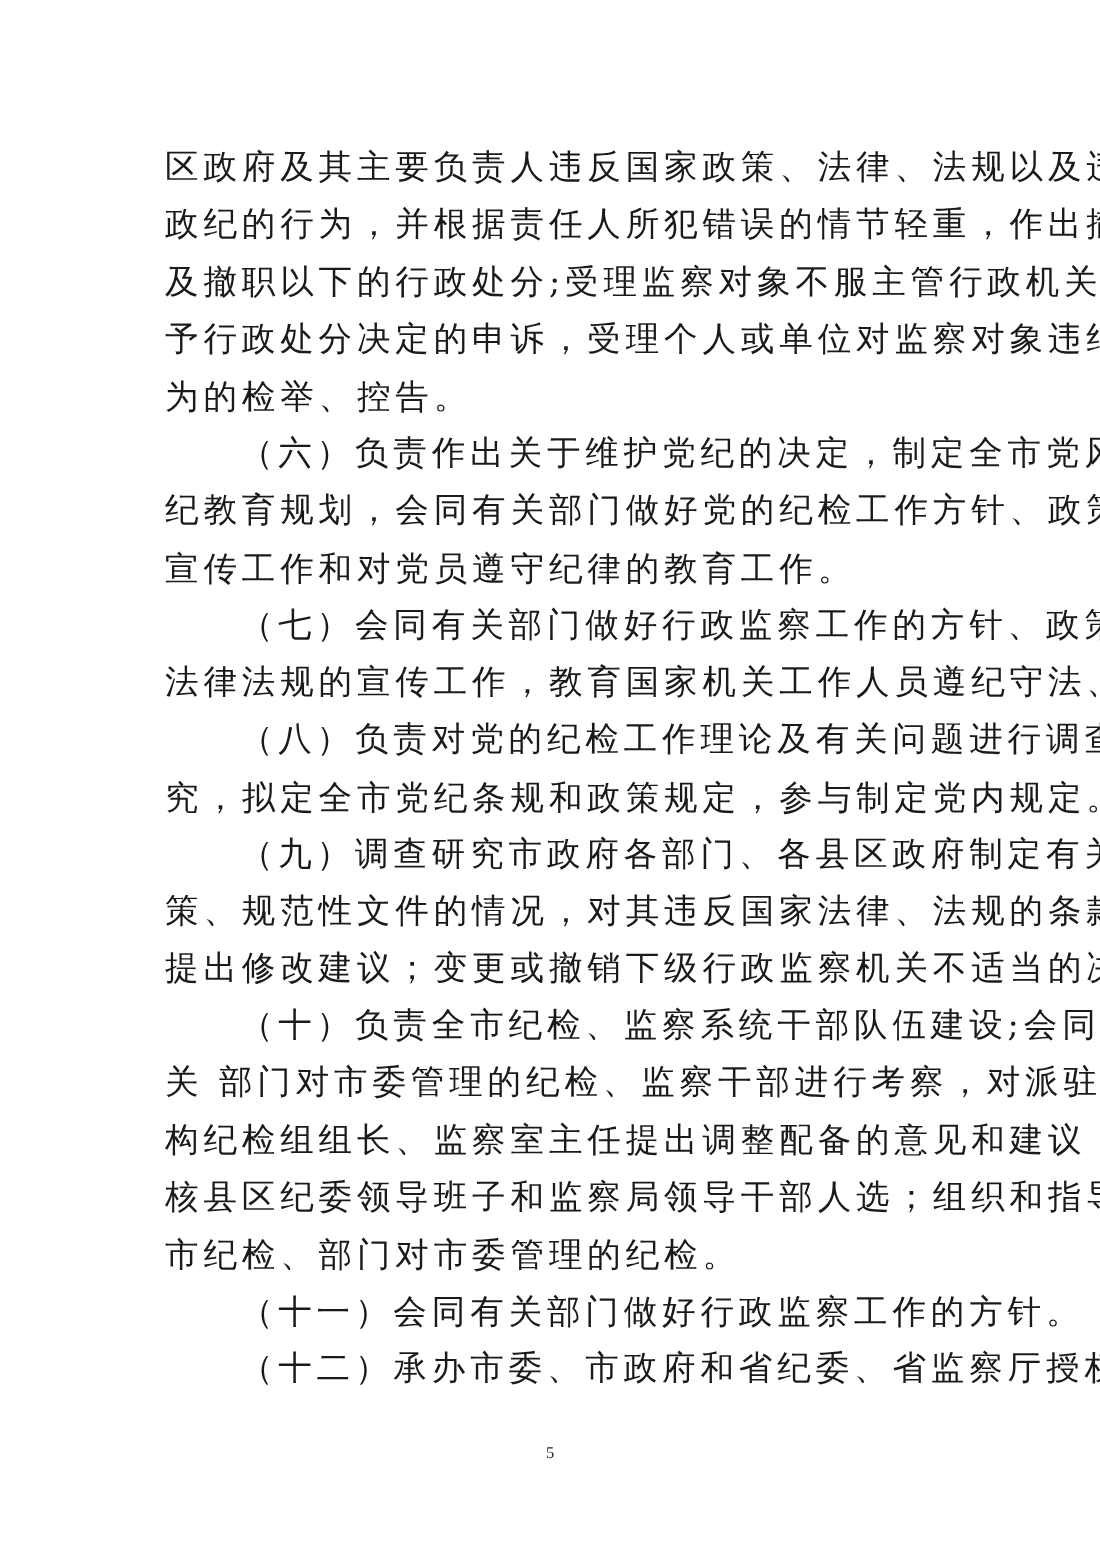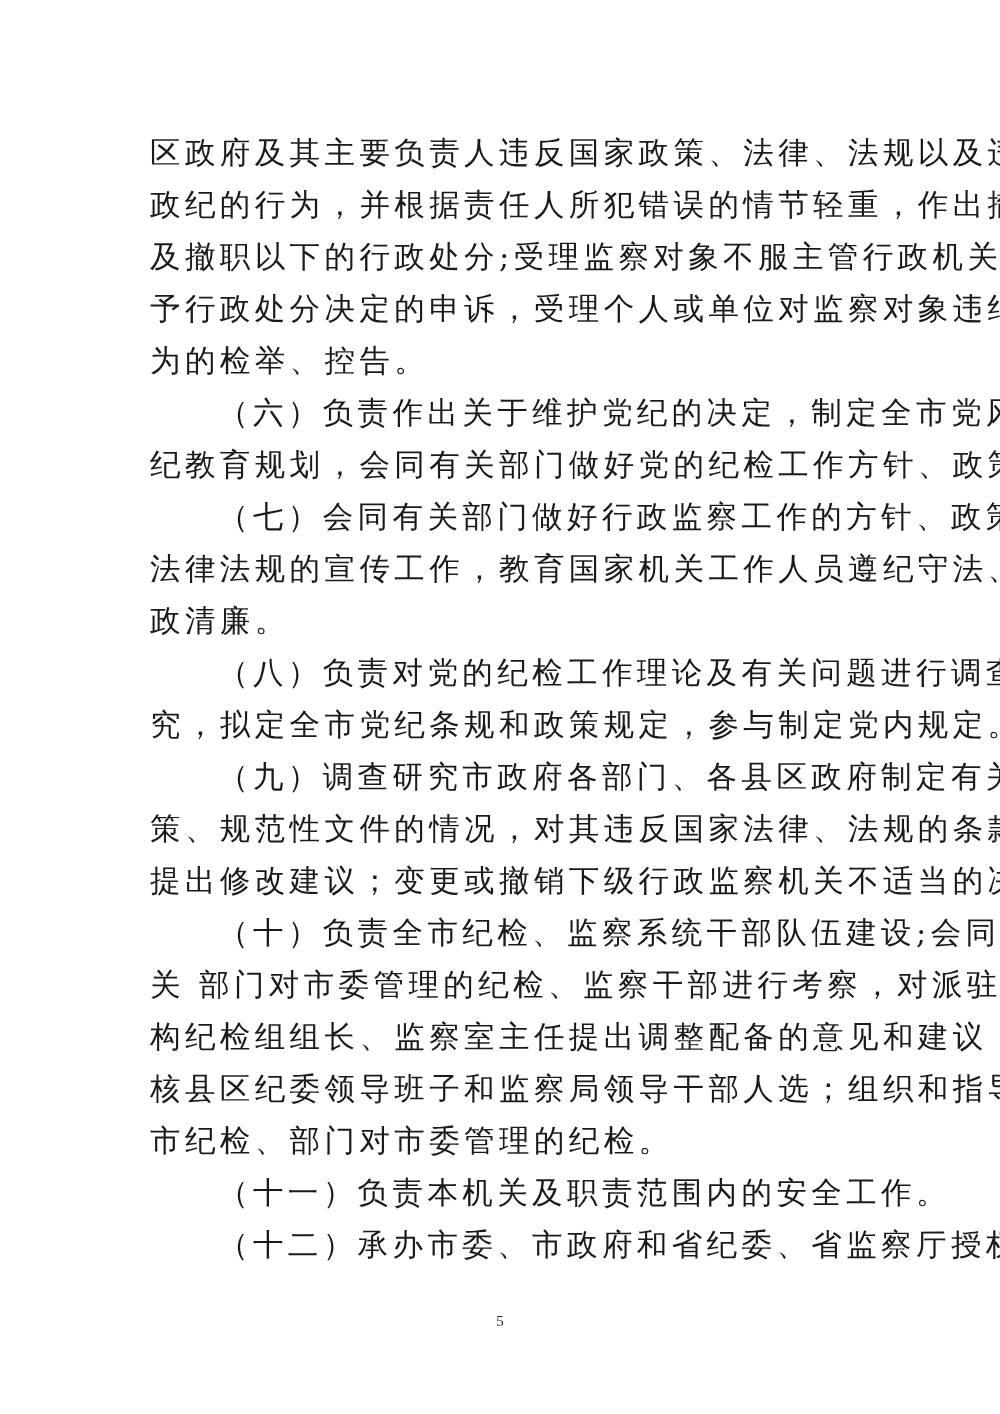--- a/index.html
+++ b/index.html
@@ -57,26 +57,26 @@
     <div class="line">区政府及其主要负责人违反国家政策、法律、法规以及违反</div>
     <div class="line">政纪的行为，并根据责任人所犯错误的情节轻重，作出撤职</div>
     <div class="line">及撤职以下的行政处分;受理监察对象不服主管行政机关给</div>
     <div class="line">予行政处分决定的申诉，受理个人或单位对监察对象违纪行</div>
     <div class="line last">为的检举、控告。</div>
   </div>
 
   <div>
     <div class="line indent">（六）负责作出关于维护党纪的决定，制定全市党风党</div>
     <div class="line">纪教育规划，会同有关部门做好党的纪检工作方针、政策的</div>
+    <div class="line last">宣传工作和对党员遵守纪律的教育工作。</div>
   </div>
 
   <div>
     <div class="line indent">（七）会同有关部门做好行政监察工作的方针、政策和</div>
     <div class="line">法律法规的宣传工作，教育国家机关工作人员遵纪守法、为</div>
-    <div class="line last">政清廉。</div>
   </div>
 
   <div>
     <div class="line indent">（八）负责对党的纪检工作理论及有关问题进行调查研</div>
     <div class="line last">究，拟定全市党纪条规和政策规定，参与制定党内规定。</div>
   </div>
 
   <div>
     <div class="line indent">（九）调查研究市政府各部门、各县区政府制定有关政</div>
     <div class="line">策、规范性文件的情况，对其违反国家法律、法规的条款，</div>
@@ -85,21 +85,21 @@
 
   <div>
     <div class="line indent">（十）负责全市纪检、监察系统干部队伍建设;会同有</div>
     <div class="line">关 部门对市委管理的纪检、监察干部进行考察，对派驻机</div>
     <div class="line">构纪检组组长、监察室主任提出调整配备的意见和建议；审</div>
     <div class="line">核县区纪委领导班子和监察局领导干部人选；组织和指导全</div>
     <div class="line last">市纪检、部门对市委管理的纪检。</div>
   </div>
 
   <div>
-    <div class="line indent last">（十一）负责本机关及职责范围内的安全工作。</div>
+    <div class="line indent last">（十一）会同有关部门做好行政监察工作的方针。</div>
   </div>
 
   <div>
     <div class="line indent">（十二）承办市委、市政府和省纪委、省监察厅授权和</div>
   </div>
 
 </div>
 
 <div class="page-number">5</div>
 

